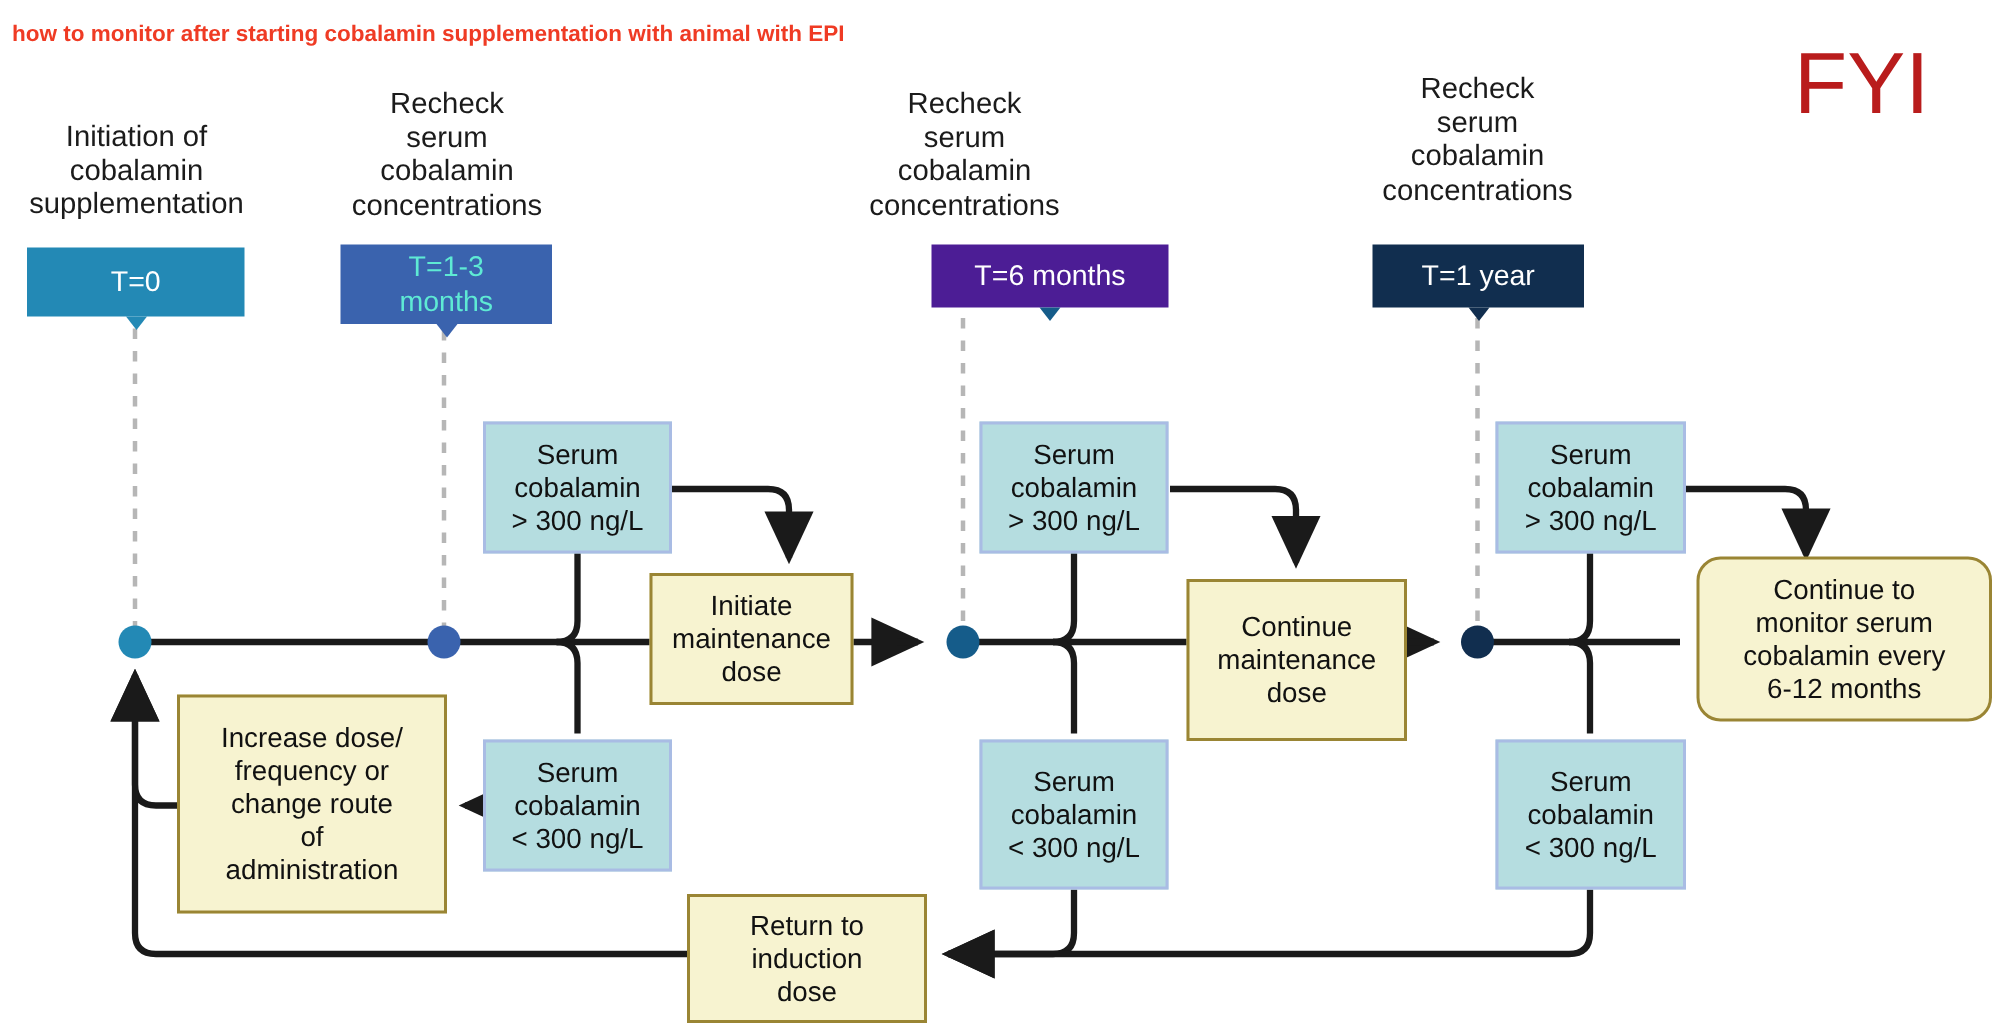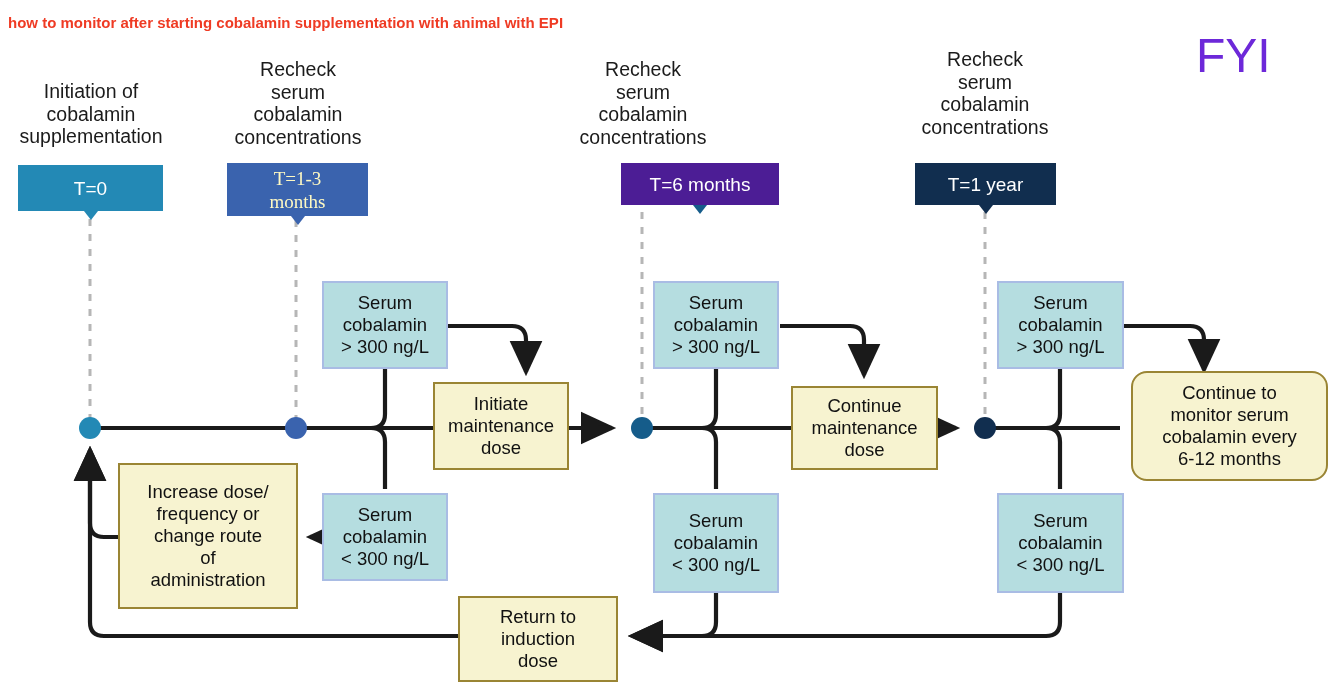--- a/index.html
+++ b/index.html
@@ -10,21 +10,21 @@
   }
   #stage{position:absolute;left:0;top:0;width:1342px;height:684px;}
   #flow{position:absolute;left:0;top:0;width:1342px;height:684px;}
 
   .title-text{
     position:absolute;left:8px;top:14px;
     font-size:15px;color:#ef3b24;white-space:nowrap;letter-spacing:0px;font-weight:bold;
   }
   .fyi-text{
     position:absolute;left:1196px;top:28px;
-    font-size:48px;color:#6d28d9;font-weight:400;line-height:56px;
+    font-size:58px;color:#b91c1c;font-weight:400;line-height:56px;
   }
 
   
   .col-caption{
     position:absolute;text-align:center;color:#1b1b1b;
     font-size:19.5px;line-height:22.5px;white-space:pre-line;
   }
 
   
   .time-badge{
@@ -133,21 +133,21 @@
   <div class="col-caption" style="left:902px;top:48px;width:166px;">Recheck
 serum
 cobalamin
 concentrations</div>
 
   <div class="time-badge" style="left:18px;top:165px;width:145px;height:46px;background:#2389b5;color:#ffffff;">
     <span>T=0</span>
     <i class="tail" style="color:#2389b5;"></i>
   </div>
 
-  <div class="time-badge" style="left:227px;top:163px;width:141px;height:53px;background:#3a63ae;color:#fef9c3;font-family:Liberation Serif, serif;">
+  <div class="time-badge" style="left:227px;top:163px;width:141px;height:53px;background:#3a63ae;color:#5eead4;">
     <span>T=1-3
 months</span>
     <i class="tail" style="color:#3a63ae;"></i>
   </div>
 
   <div class="time-badge" style="left:573px;top:163px;width:158px;height:42px;background:#4c1d95;color:#ffffff;margin-left:48px;">
     <span>T=6 months</span>
     <i class="tail" style="color:#155c8a;"></i>
   </div>
 
@@ -170,21 +170,21 @@
 change route
 of
 administration</div>
 
   <div class="node blue" style="left:653px;top:281px;width:126px;height:88px;">Serum
 cobalamin
 &gt; 300 ng/L</div>
   <div class="node blue" style="left:653px;top:493px;width:126px;height:100px;">Serum
 cobalamin
 &lt; 300 ng/L</div>
-  <div class="node cream" style="left:791px;top:386px;width:147px;height:84px;">Continue
+  <div class="node cream" style="left:791px;top:386px;width:147px;height:108px;">Continue
 maintenance
 dose</div>
 
   <div class="node blue" style="left:997px;top:281px;width:127px;height:88px;">Serum
 cobalamin
 &gt; 300 ng/L</div>
   <div class="node blue" style="left:997px;top:493px;width:127px;height:100px;">Serum
 cobalamin
 &lt; 300 ng/L</div>
   <div class="node cream" style="left:1131px;top:371px;width:197px;height:110px;border-radius:16px;">Continue to

